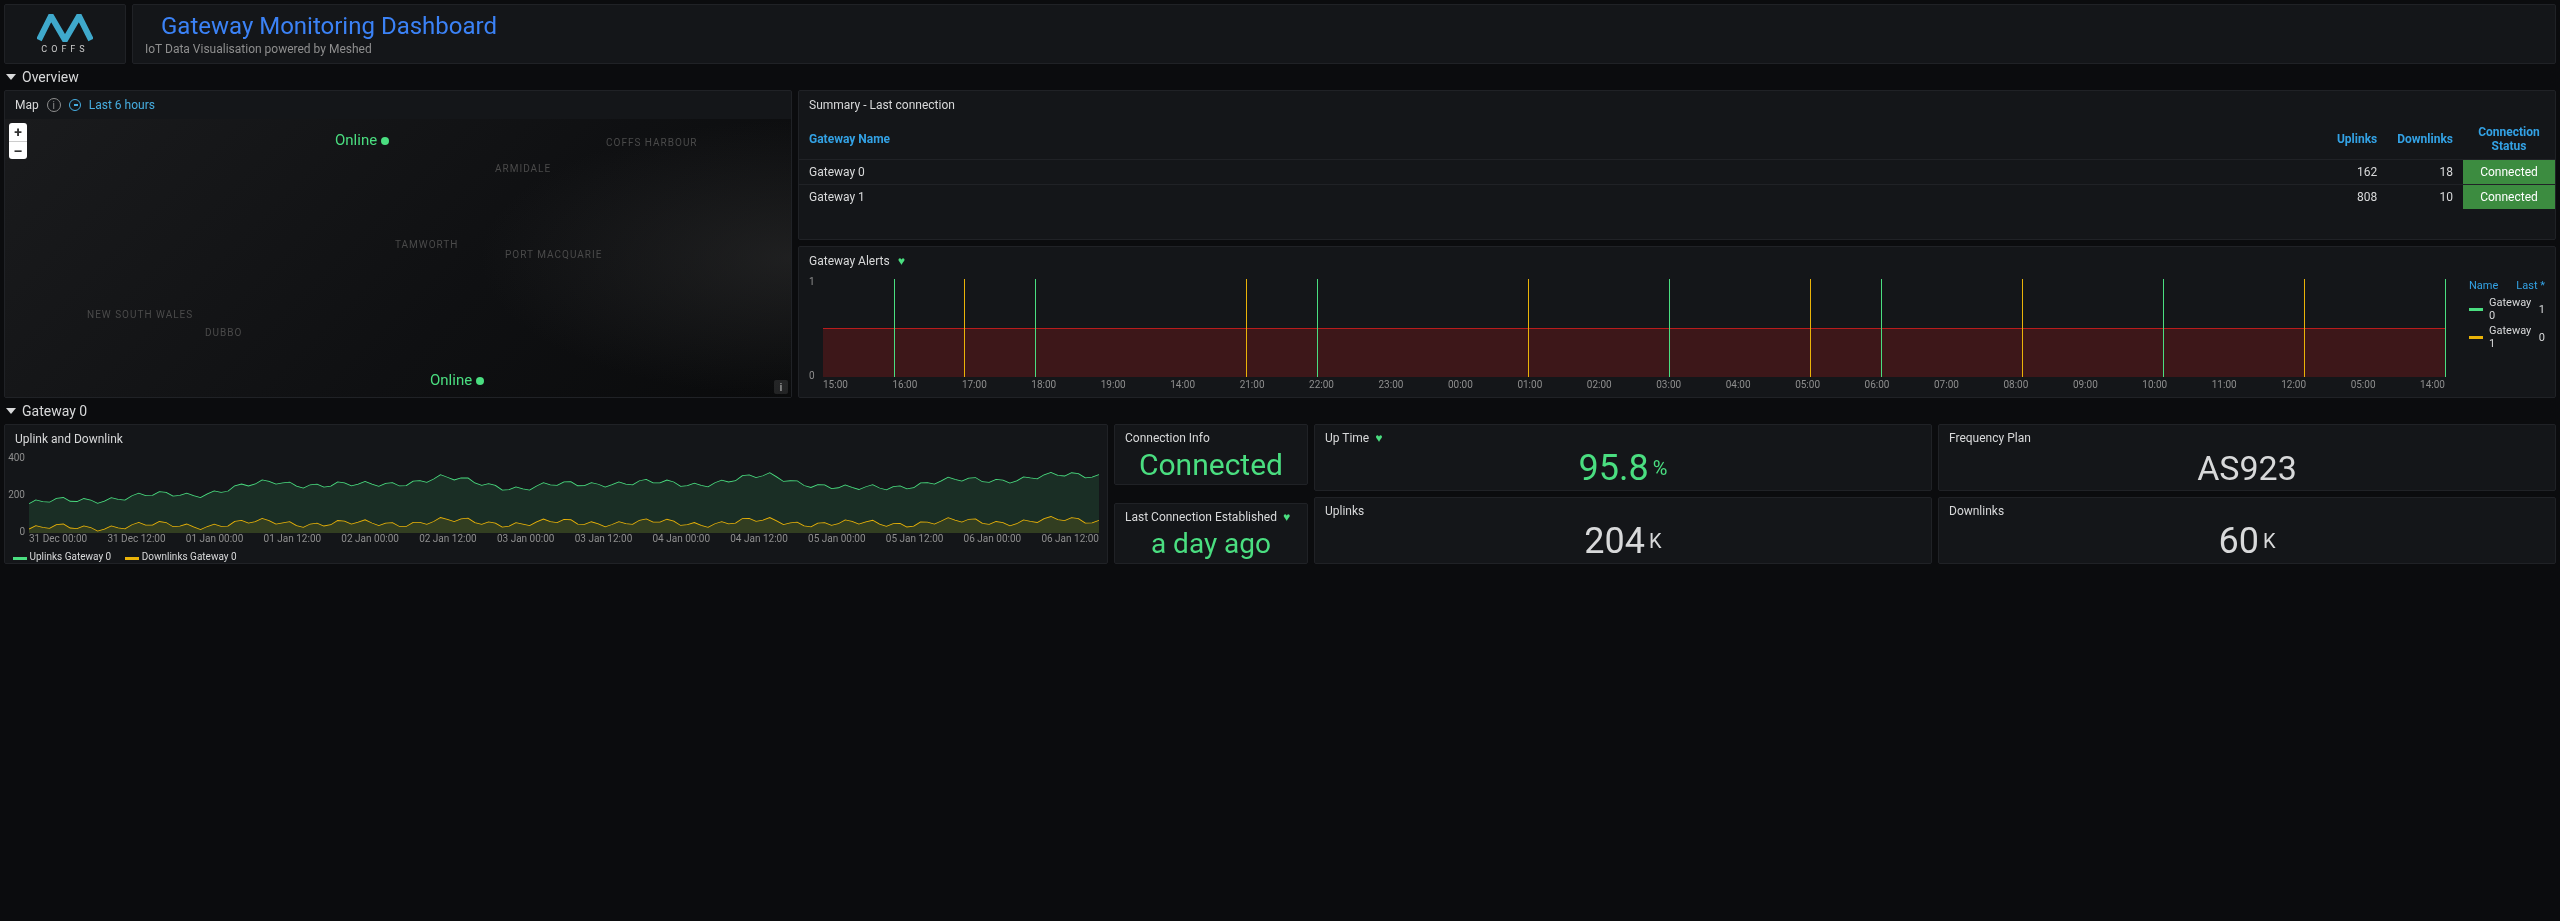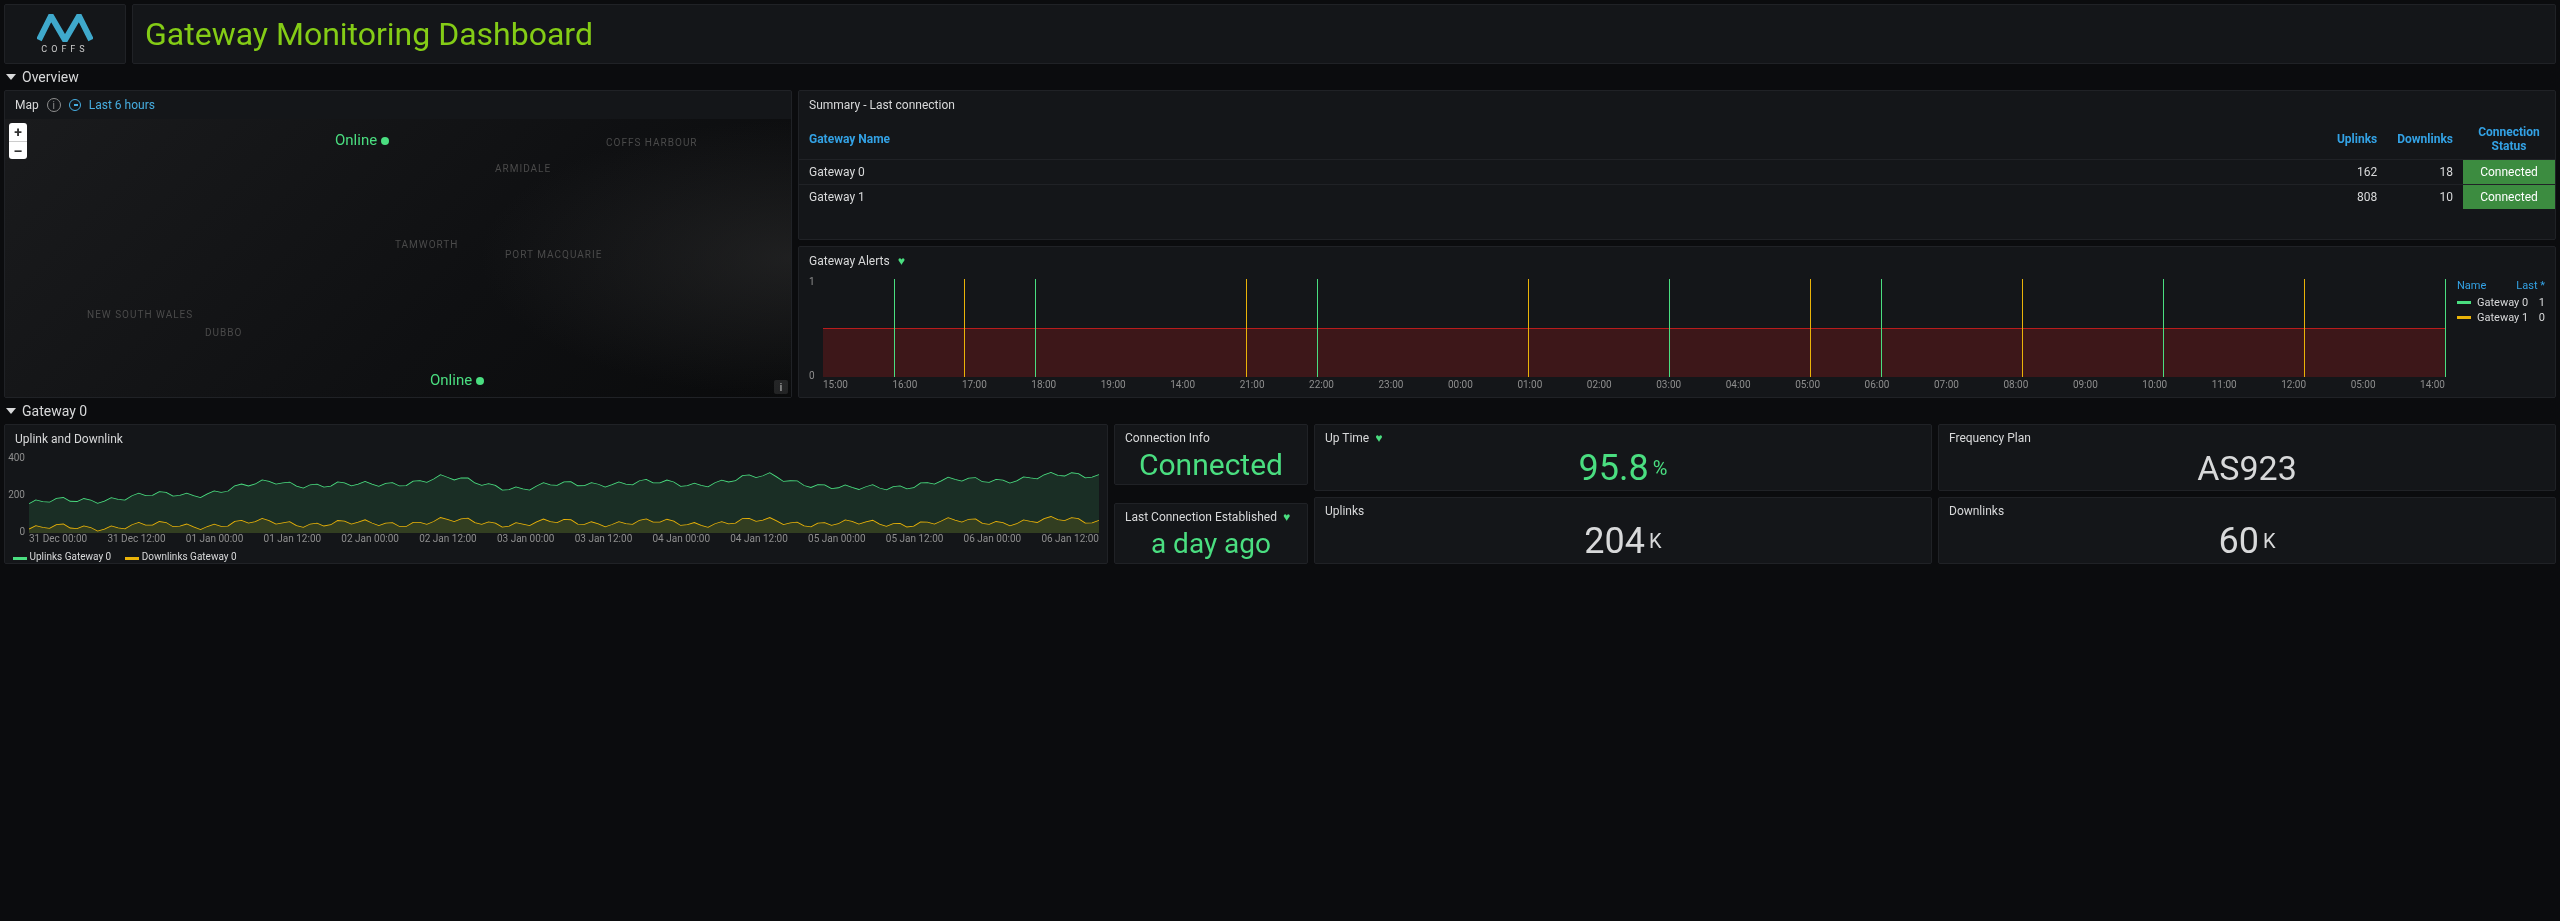--- a/index.html
+++ b/index.html
@@ -3,21 +3,21 @@
 <meta charset="utf-8">
 <style>
   * { box-sizing: border-box; margin: 0; padding: 0; }
   html, body { width: 2560px; height: 921px; background: #0b0c0e; color: #d8d9da; font-family: -apple-system, BlinkMacSystemFont, "Segoe UI", Roboto, Helvetica, Arial, sans-serif; font-size: 12px; overflow: hidden; }
   
   .header-row { display: flex; gap: 6px; padding: 4px 4px 0 4px; }
   .logo-panel { width: 122px; height: 60px; background: #141619; border: 1px solid #202226; border-radius: 2px; display: flex; flex-direction: column; align-items: center; justify-content: center; }
   .logo-mark { width: 60px; height: 28px; display:flex; align-items:center; justify-content:center; }
   .logo-text { font-size: 9px; letter-spacing: 4px; color: #ccc; margin-top: 2px; }
   .title-panel { flex: 1; height: 60px; background: #141619; border: 1px solid #202226; border-radius: 2px; padding: 8px 12px; display:flex; flex-direction:column; justify-content:center; }
-  .title-panel h1 { font-size: 32px; font-weight: 400; color: #84cc16; }
+  .title-panel h1 { font-size: 24px; font-weight: 400; color: #3b82f6; margin-left: 16px; }
   .title-panel p { font-size: 12px; color: #8e8e8e; margin-top: 2px; }
   
   .section-row { display:flex; align-items:center; gap:6px; padding: 2px 6px; height: 26px; cursor:pointer; }
   .chev { width:0; height:0; border-left:5px solid transparent; border-right:5px solid transparent; border-top:6px solid #d8d9da; }
   .section-title { font-size: 14px; color: #d8d9da; }
   
   .overview-grid { display:flex; gap:6px; padding: 0 4px; }
   .panel { background: #141619; border: 1px solid #202226; border-radius: 2px; }
   .panel-header { height: 28px; display:flex; align-items:center; padding: 0 10px; gap:8px; font-size:12px; color:#d8d9da; }
   .panel-title { font-weight: 400; }
@@ -47,21 +47,21 @@
   .col-name { width: auto; }
   .col-uplinks { width:70px; }
   .col-downlinks { width:70px; }
   .col-status { width:92px; text-align:center; }
   .summary-table th.col-status { text-align:center; }
   
   .alerts-panel { flex:1; min-height:152px; }
   .heart-icon { color:#4ade80; font-size:12px; }
   .alerts-body { padding:4px 10px 2px 10px; position:relative; height:calc(100% - 28px); display:flex; }
   .alerts-chart { flex:1; position:relative; }
-  .alerts-legend { width:100px; padding-left:12px; font-size:11px; }
+  .alerts-legend { width:100px; padding-left:24px; font-size:11px; }
   .alerts-legend-hdr { display:flex; justify-content:space-between; color:#33a2e5; margin-bottom:4px; }
   .alerts-legend-row { display:flex; align-items:center; gap:6px; margin-bottom:2px; }
   .lg-swatch { width:14px; height:3px; display:inline-block; }
   .alerts-yaxis { position:absolute; left:0; top:0; bottom:18px; width:14px; }
   .alerts-plot { position:absolute; left:14px; right:0; top:0; bottom:18px; }
   .alerts-xaxis { position:absolute; left:14px; right:0; bottom:0; height:16px; display:flex; justify-content:space-between; font-size:10px; color:#8e8e8e; }
   .alerts-red { position:absolute; left:0; right:0; bottom:0; top:50%; background:rgba(185,28,28,0.25); border-top:1px solid #b91c1c; }
   .alert-spike { position:absolute; bottom:0; top:0; width:2px; border-left:1px solid; }
   
   .gw-grid { display:flex; gap:6px; padding: 0 4px; height: 140px; }
@@ -90,20 +90,21 @@
   <div class="logo-panel panel">
     <div class="logo-mark">
       <svg width="56" height="28" viewBox="0 0 56 28">
         <path d="M2 26 L14 2 L28 26 L42 2 L54 26" fill="none" stroke="#3fa9cc" stroke-width="6" stroke-linejoin="miter"></path>
       </svg>
     </div>
     <div class="logo-text">COFFS</div>
   </div>
   <div class="title-panel panel">
     <h1>Gateway Monitoring Dashboard</h1>
+    <p>IoT Data Visualisation powered by Meshed</p>
   </div>
 </div>
 
 <div class="section-row">
   <span class="chev"></span>
   <span class="section-title">Overview</span>
 </div>
 
 <div class="overview-grid">
 

